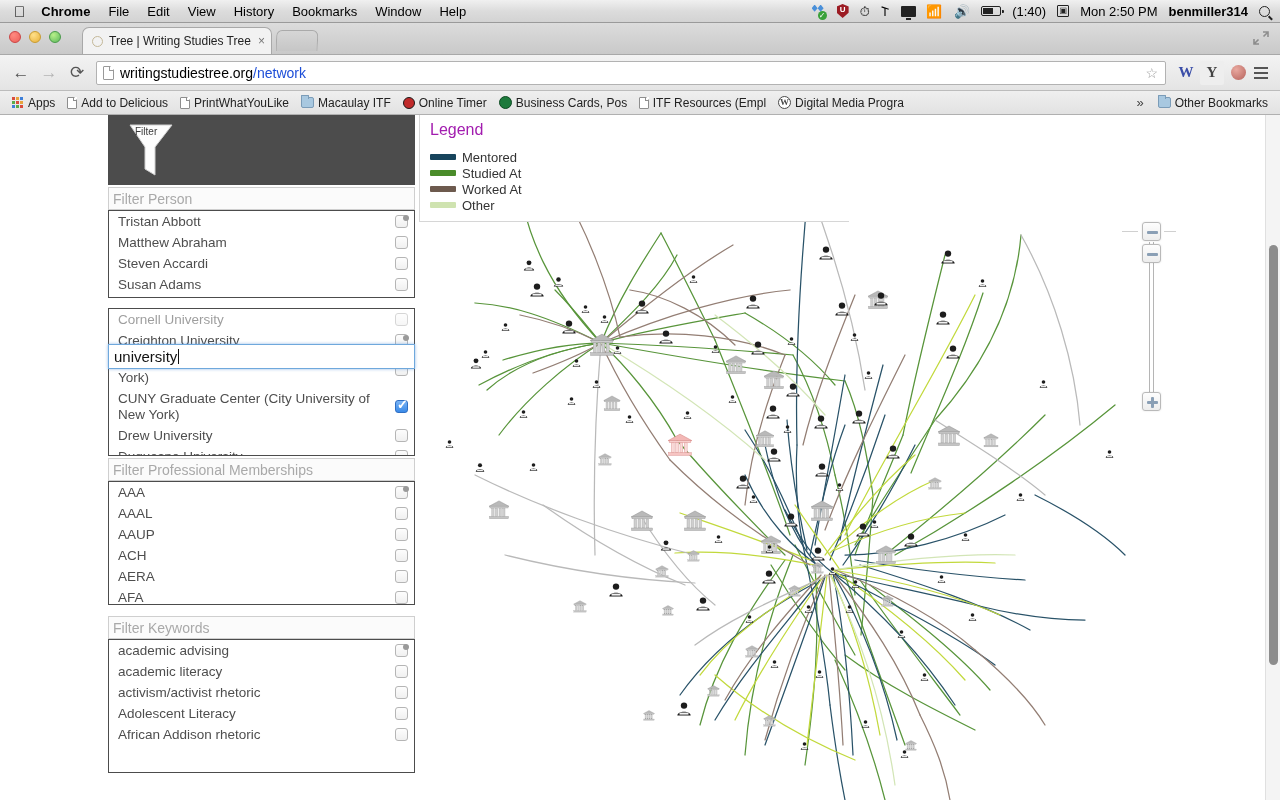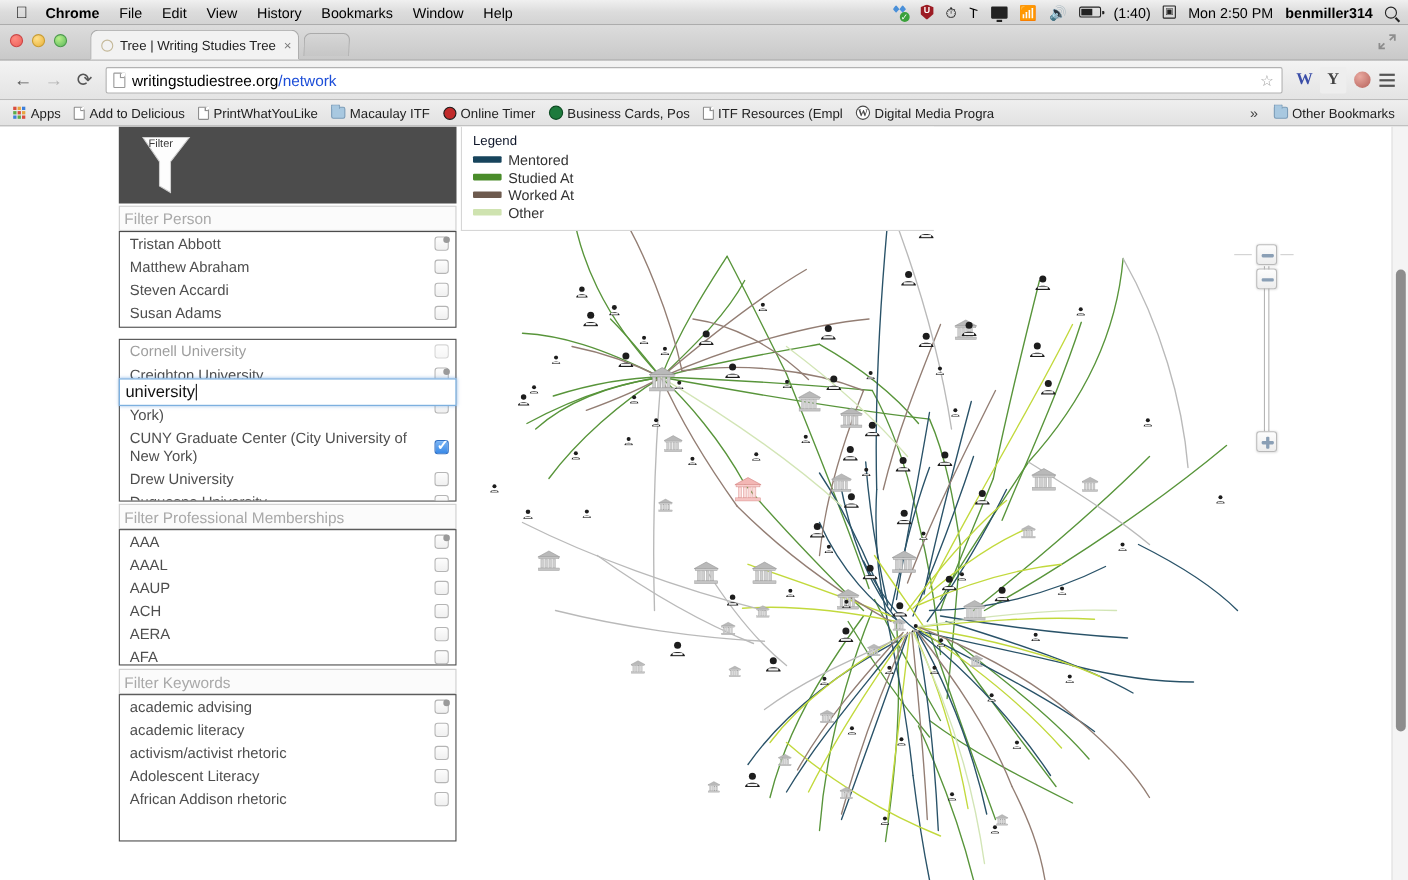--- a/index.html
+++ b/index.html
@@ -367,21 +367,21 @@
 
   
   .legend {
     position: absolute; left: 419px; top: 0;
     width: 430px;
     background: #fff;
     border-bottom: 1px solid #d6d6d6;
     border-left: 1px solid #d6d6d6;
     padding: 6px 10px 8px 10px;
   }
-  .legend-title { font-size: 12px; color: #0f172a; margin-bottom: 2px; }
+  .legend-title { font-size: 16px; color: #a21caf; margin-bottom: 10px; }
   .legend-row { display: flex; align-items: center; height: 16px; }
   .legend-swatch { width: 26px; height: 6px; margin-right: 6px; flex: none; border-radius: 1px;}
   .legend-label { font-size: 13px; color: #333; }
 
   
   .zoom-slider {
     position: absolute; right: 114px; top: 107px;
     width: 30px; height: 190px;
   }
   .zoom-track {
@@ -958,21 +958,21 @@
           <span class="row-label">AERA</span>
           <span class="cb"></span>
         </div>
         <div class="filter-row">
           <span class="row-label">AFA</span>
           <span class="cb"></span>
         </div>
 
       </div>
 
-      <div class="filter-section-label" style="margin-top:3px;">Filter Keywords</div>
+      <div class="filter-section-label" style="margin-top:11px;">Filter Keywords</div>
       <div class="filter-list" style="height:134px;">
         <span class="scroll-dot"></span>
         <div class="filter-row">
           <span class="row-label">academic advising</span>
           <span class="cb"></span>
         </div>
         <div class="filter-row">
           <span class="row-label">academic literacy</span>
           <span class="cb"></span>
         </div>

